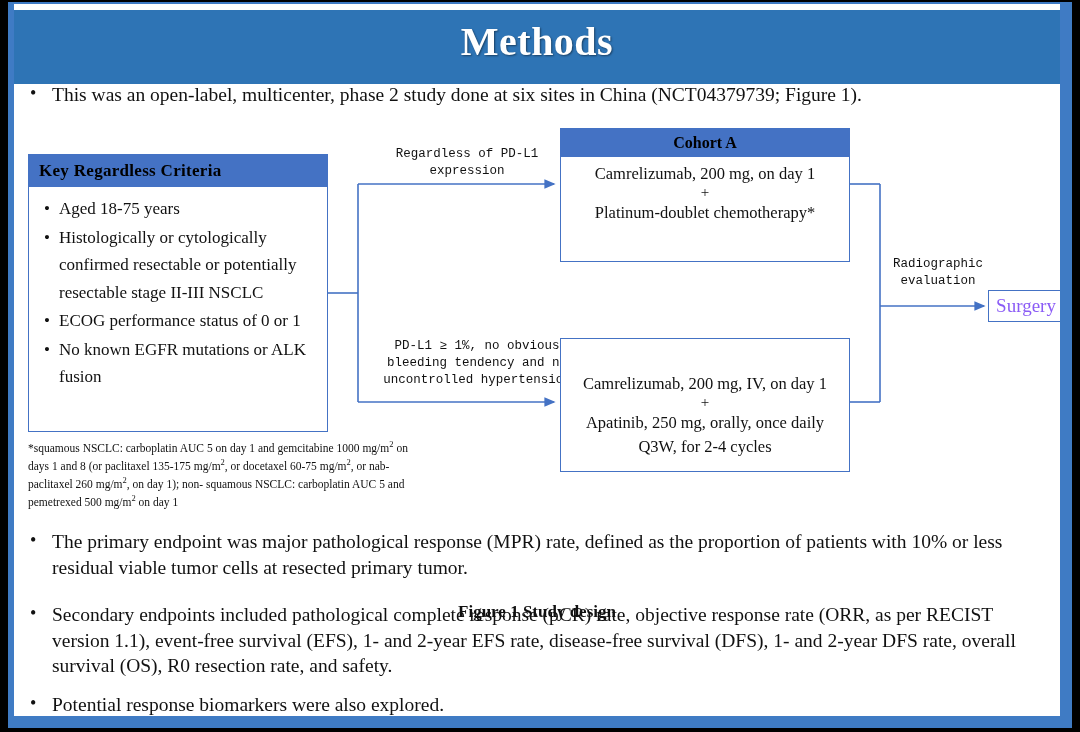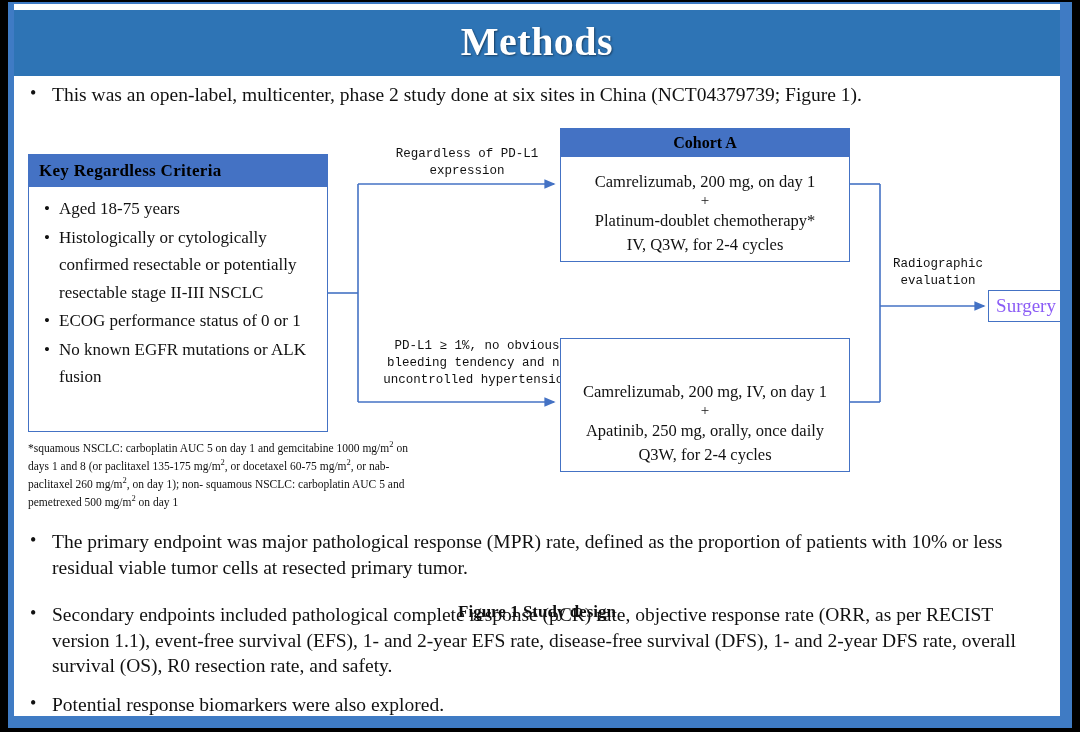--- a/index.html
+++ b/index.html
@@ -17,21 +17,21 @@
     position:absolute;left:8px;top:2px;width:1064px;height:726px;
     background:#3F7BC4;
   }
   .page{
     position:absolute;left:14px;top:4px;width:1046px;height:712px;
     background:#ffffff;
     overflow:hidden;
   }
   
   .banner{
-    position:absolute;left:0;top:6px;width:1046px;height:66px;
+    position:absolute;left:0;top:6px;width:1046px;height:74px;
     background:#2E74B5;
   }
   .banner-title{
     position:absolute;left:0;top:8px;width:1046px;
     text-align:center;
     color:#ffffff;
     font-size:40px;font-weight:bold;
     letter-spacing:.5px;
     text-shadow:1px 1px 2px rgba(0,0,0,.45);
     font-family:"Liberation Serif","DejaVu Serif",serif;
@@ -97,21 +97,21 @@
   }
   .footnote sup{font-size:8.5px;vertical-align:super;}
 
   
   #cohortA{left:546px;top:12px;width:290px;height:134px;}
   #cohortB{left:546px;top:222px;width:290px;height:134px;}
   .cohort-head{height:28px;line-height:28px;font-size:16px;}
   .cohort-body{
     position:absolute;left:0;top:28px;width:100%;
     text-align:center;font-size:16.5px;line-height:1.42;color:#111;
-    padding-top:13px;box-sizing:border-box;
+    padding-top:5px;box-sizing:border-box;
   }
   .cohort-body .plus{font-size:15px;line-height:1.05;}
 
   
   #surgery-box{
     left:974px;top:174px;width:76px;height:32px;
     display:flex;align-items:center;justify-content:center;
     font-size:19px;color:#8b5cf6;
   }
 
@@ -203,21 +203,20 @@
       <div class="arrow-label" id="lbl-top">Regardless  of PD-L1 expression</div>
       <div class="arrow-label" id="lbl-bottom">PD-L1 ≥ 1%, no obvious bleeding tendency and no uncontrolled  hypertension</div>
       <div class="arrow-label" id="lbl-radio">Radiographic evaluation</div>
 
       <div class="box" id="cohortA">
         <div class="box-head cohort-head">Cohort A</div>
         <div class="cohort-body">
           <div>Camrelizumab, 200 mg, on day 1</div>
           <div class="plus">+</div>
           <div>Platinum-doublet chemotherapy*</div>
-          <div>IV, Q3W, for 2-4 cycles</div>
         </div>
       </div>
 
       <div class="box" id="cohortB">
         <div class="cohort-body">
           <div>Camrelizumab, 200 mg, IV, on day 1</div>
           <div class="plus">+</div>
           <div>Apatinib, 250 mg, orally, once daily</div>
           <div>Q3W, for 2-4 cycles</div>
         </div>

